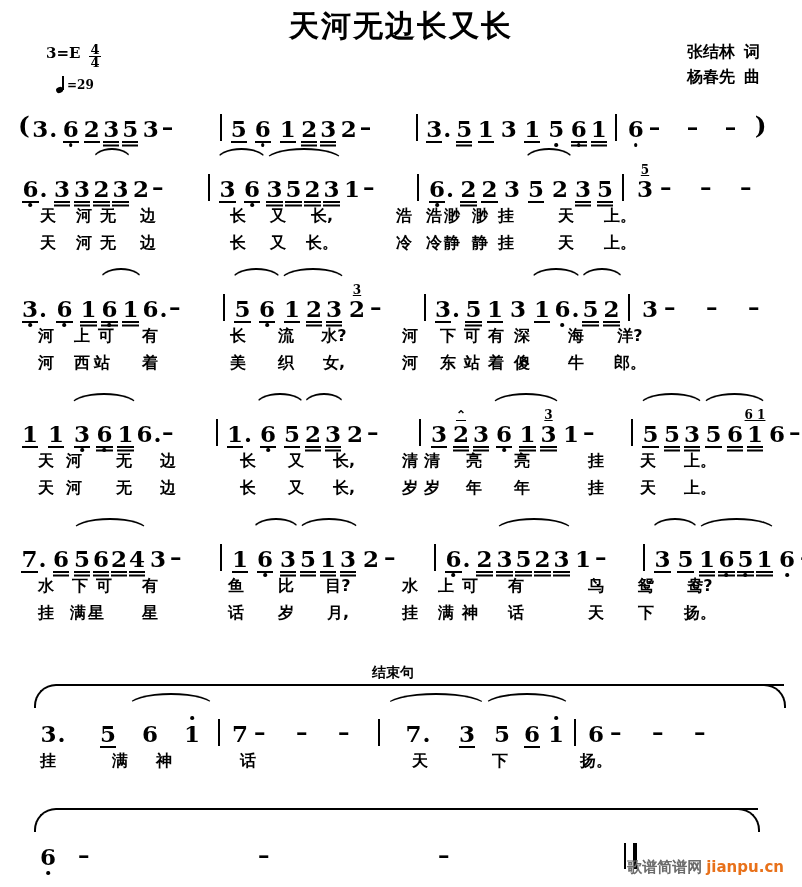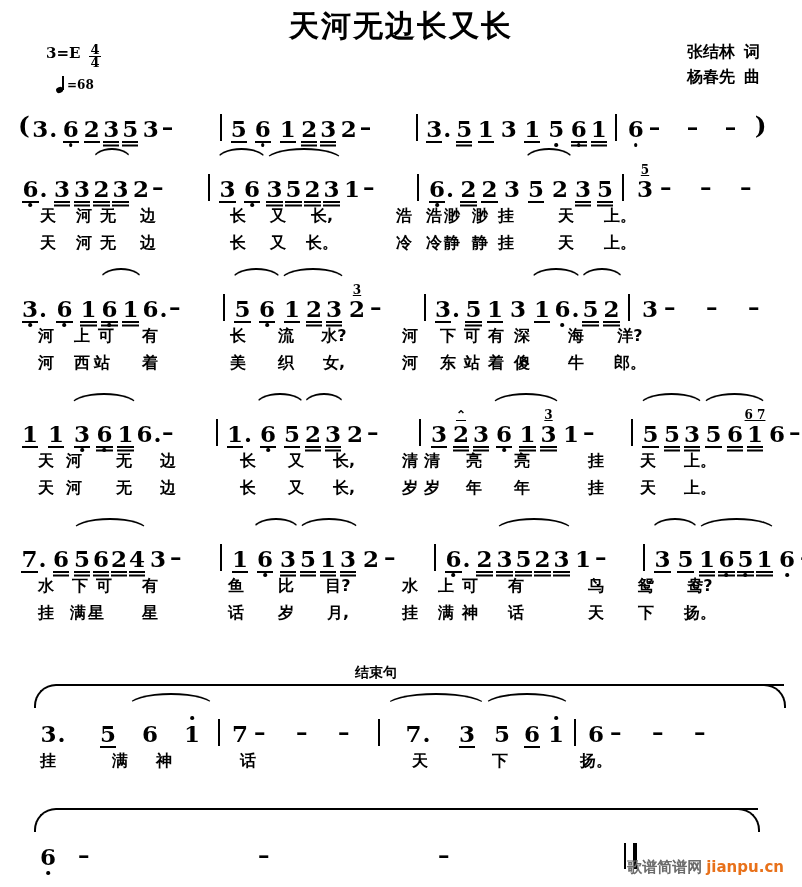--- a/index.html
+++ b/index.html
@@ -274,21 +274,21 @@
     <span class="timesig">
       <span class="num">4</span>
       <span class="den">4</span>
     </span>
   </div>
   <div class="tempo">
     <span class="quarter-note">
       <span class="head"></span>
         <span class="stem"></span>
     </span>
-    <span>=68</span>
+    <span>=29</span>
   </div>
 </div>
 
 <div class="credits">
   <div>
     <span>张结林</span><span class="role">词</span>
   </div>
   <div>
     <span>杨春先</span><span class="role">曲</span>
   </div>
@@ -530,21 +530,21 @@
           <span class="dash" style="width: 42px;">–</span>
           <span class="slur" style="left: 64px; width: 68px; right: auto;"></span>
         </span>
         <span class="barline"></span>
         <span class="measure">
           <span class="n" style="width: 23px;"><span class="num u1g">5</span></span>
           <span class="n" style="width: 20px;"><span class="num u2g">5</span></span>
           <span class="n" style="width: 20px;"><span class="num u2g">3</span></span>
           <span class="n" style="width: 23px;"><span class="num u1g">5</span></span>
           <span class="n" style="width: 20px;"><span class="num u2g">6</span></span>
-          <span class="n" style="width: 20px;"><span class="num u2g">1</span><span class="grace"><span class="gl">6 7</span></span></span>
+          <span class="n" style="width: 20px;"><span class="num u2g">1</span><span class="grace"><span class="gl">6 1</span></span></span>
           <span class="n" style="width: 24px;"><span class="num">6</span></span>
           <span class="dash" style="width: 38px;">–</span>
           <span class="slur" style="left: 0px; width: 63px; right: auto;"></span>
           <span class="slur" style="left: 63px; width: 63px; right: auto;"></span>
         </span>
       </div>
       <div class="lyricrow">
         <span class="lyr" style="left: 46px;">天</span>
         <span class="lyr" style="left: 74px;">河</span>
         <span class="lyr" style="left: 124px;">无</span>
@@ -712,21 +712,21 @@
           <span class="n" style="width: 60px;"><span class="num dot-low">6</span></span>
           <span class="dash" style="width: 180px;">–</span>
           <span class="dash" style="width: 180px;">–</span>
           <span class="dash" style="width: 180px;">–</span>
         </span>
         <span class="barline final"></span>
       </div>
     </div>
   </div>
 
-<div class="coda-label" style="left:355px; top:664px;">结束句</div>
+<div class="coda-label" style="left:372px; top:664px;">结束句</div>
 <div class="coda-hook" style="left:34px; top:684px;"></div>
 <div class="coda-line" style="left:58px; top:684px; width:726px;"></div>
 <div class="coda-hook right" style="left:758px; top:684px;"></div>
 
 <div class="coda-hook" style="left:34px; top:808px;"></div>
 <div class="coda-line" style="left:58px; top:808px; width:700px;"></div>
 <div class="coda-hook right" style="left:732px; top:808px;"></div>
 
 <div class="watermark">
   <span>歌谱简谱网</span><span class="dom">jianpu.cn</span>

